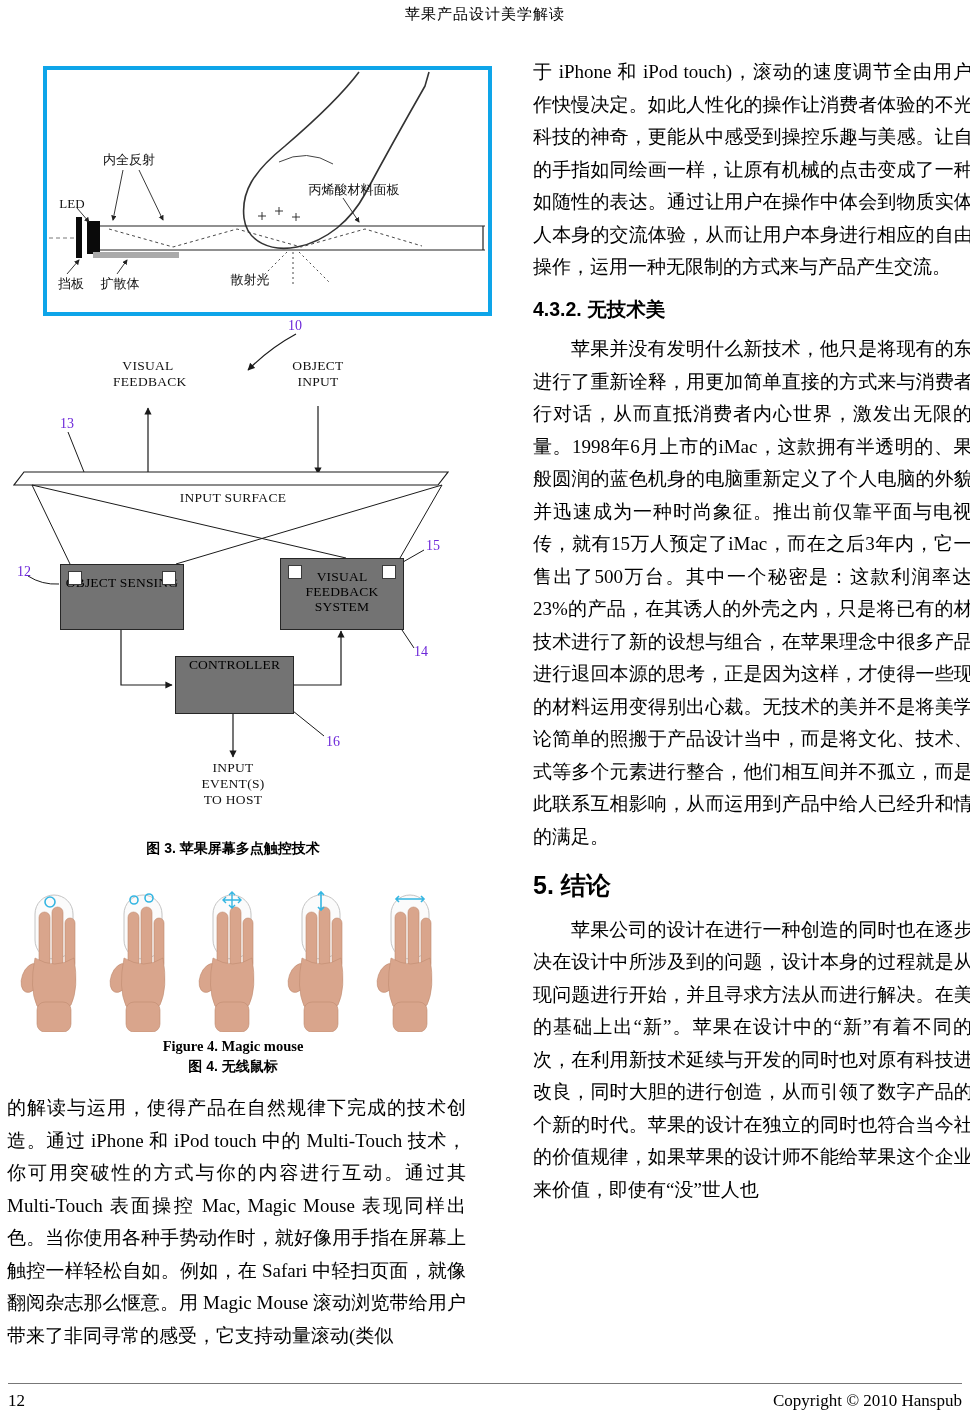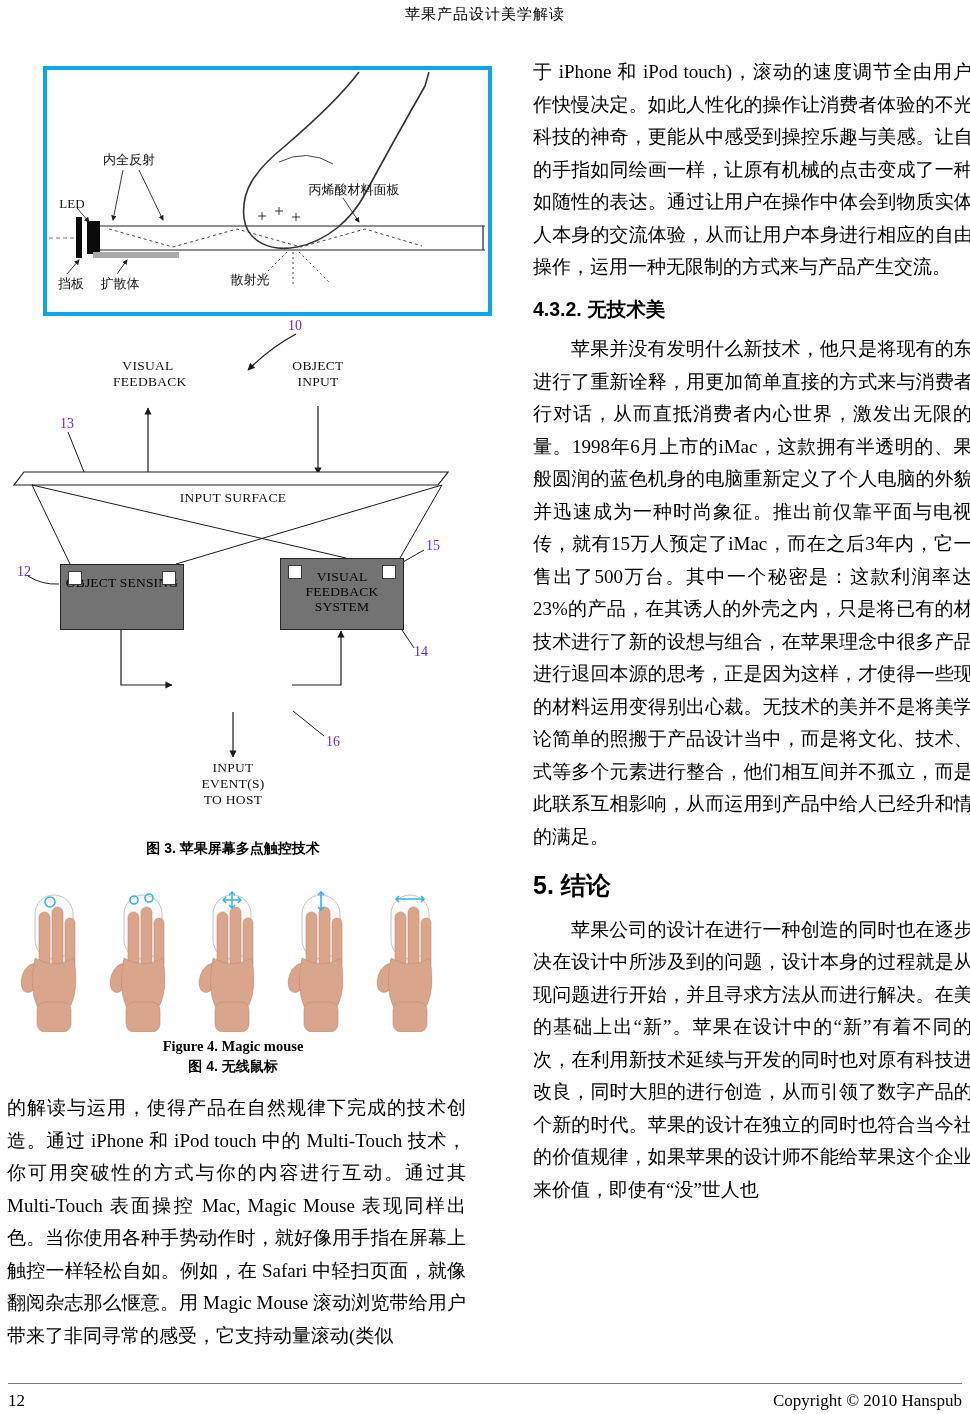--- a/index.html
+++ b/index.html
@@ -120,20 +120,23 @@
     <div class="dnum" style="left:410px;top:224px">15</div>
 
     <div class="dbox" style="left:270px;top:244px;width:122px;height:70px">
       <span class="sq" style="left:7px"></span>
       <span class="sq" style="right:7px"></span>
       <span class="dbox-label" style="width:92px">VISUAL FEEDBACK SYSTEM</span>
     </div>
 
     <div class="dnum" style="left:398px;top:330px">14</div>
 
+    <div class="dbox" style="left:165px;top:342px;width:117px;height:56px">
+      <span class="dbox-label" style="padding-top:0">CONTROLLER</span>
+    </div>
 
     <div class="dnum" style="left:310px;top:420px">16</div>
     <div class="dlabel" style="left:183px;top:446px;width:80px">INPUT EVENT(S) TO HOST</div>
   </div>
 
   <div class="abs caption" style="top:838px">
     <div class="cap-zh">图 3. 苹果屏幕多点触控技术</div>
   </div>
 
   <div class="abs fig4-strip">

